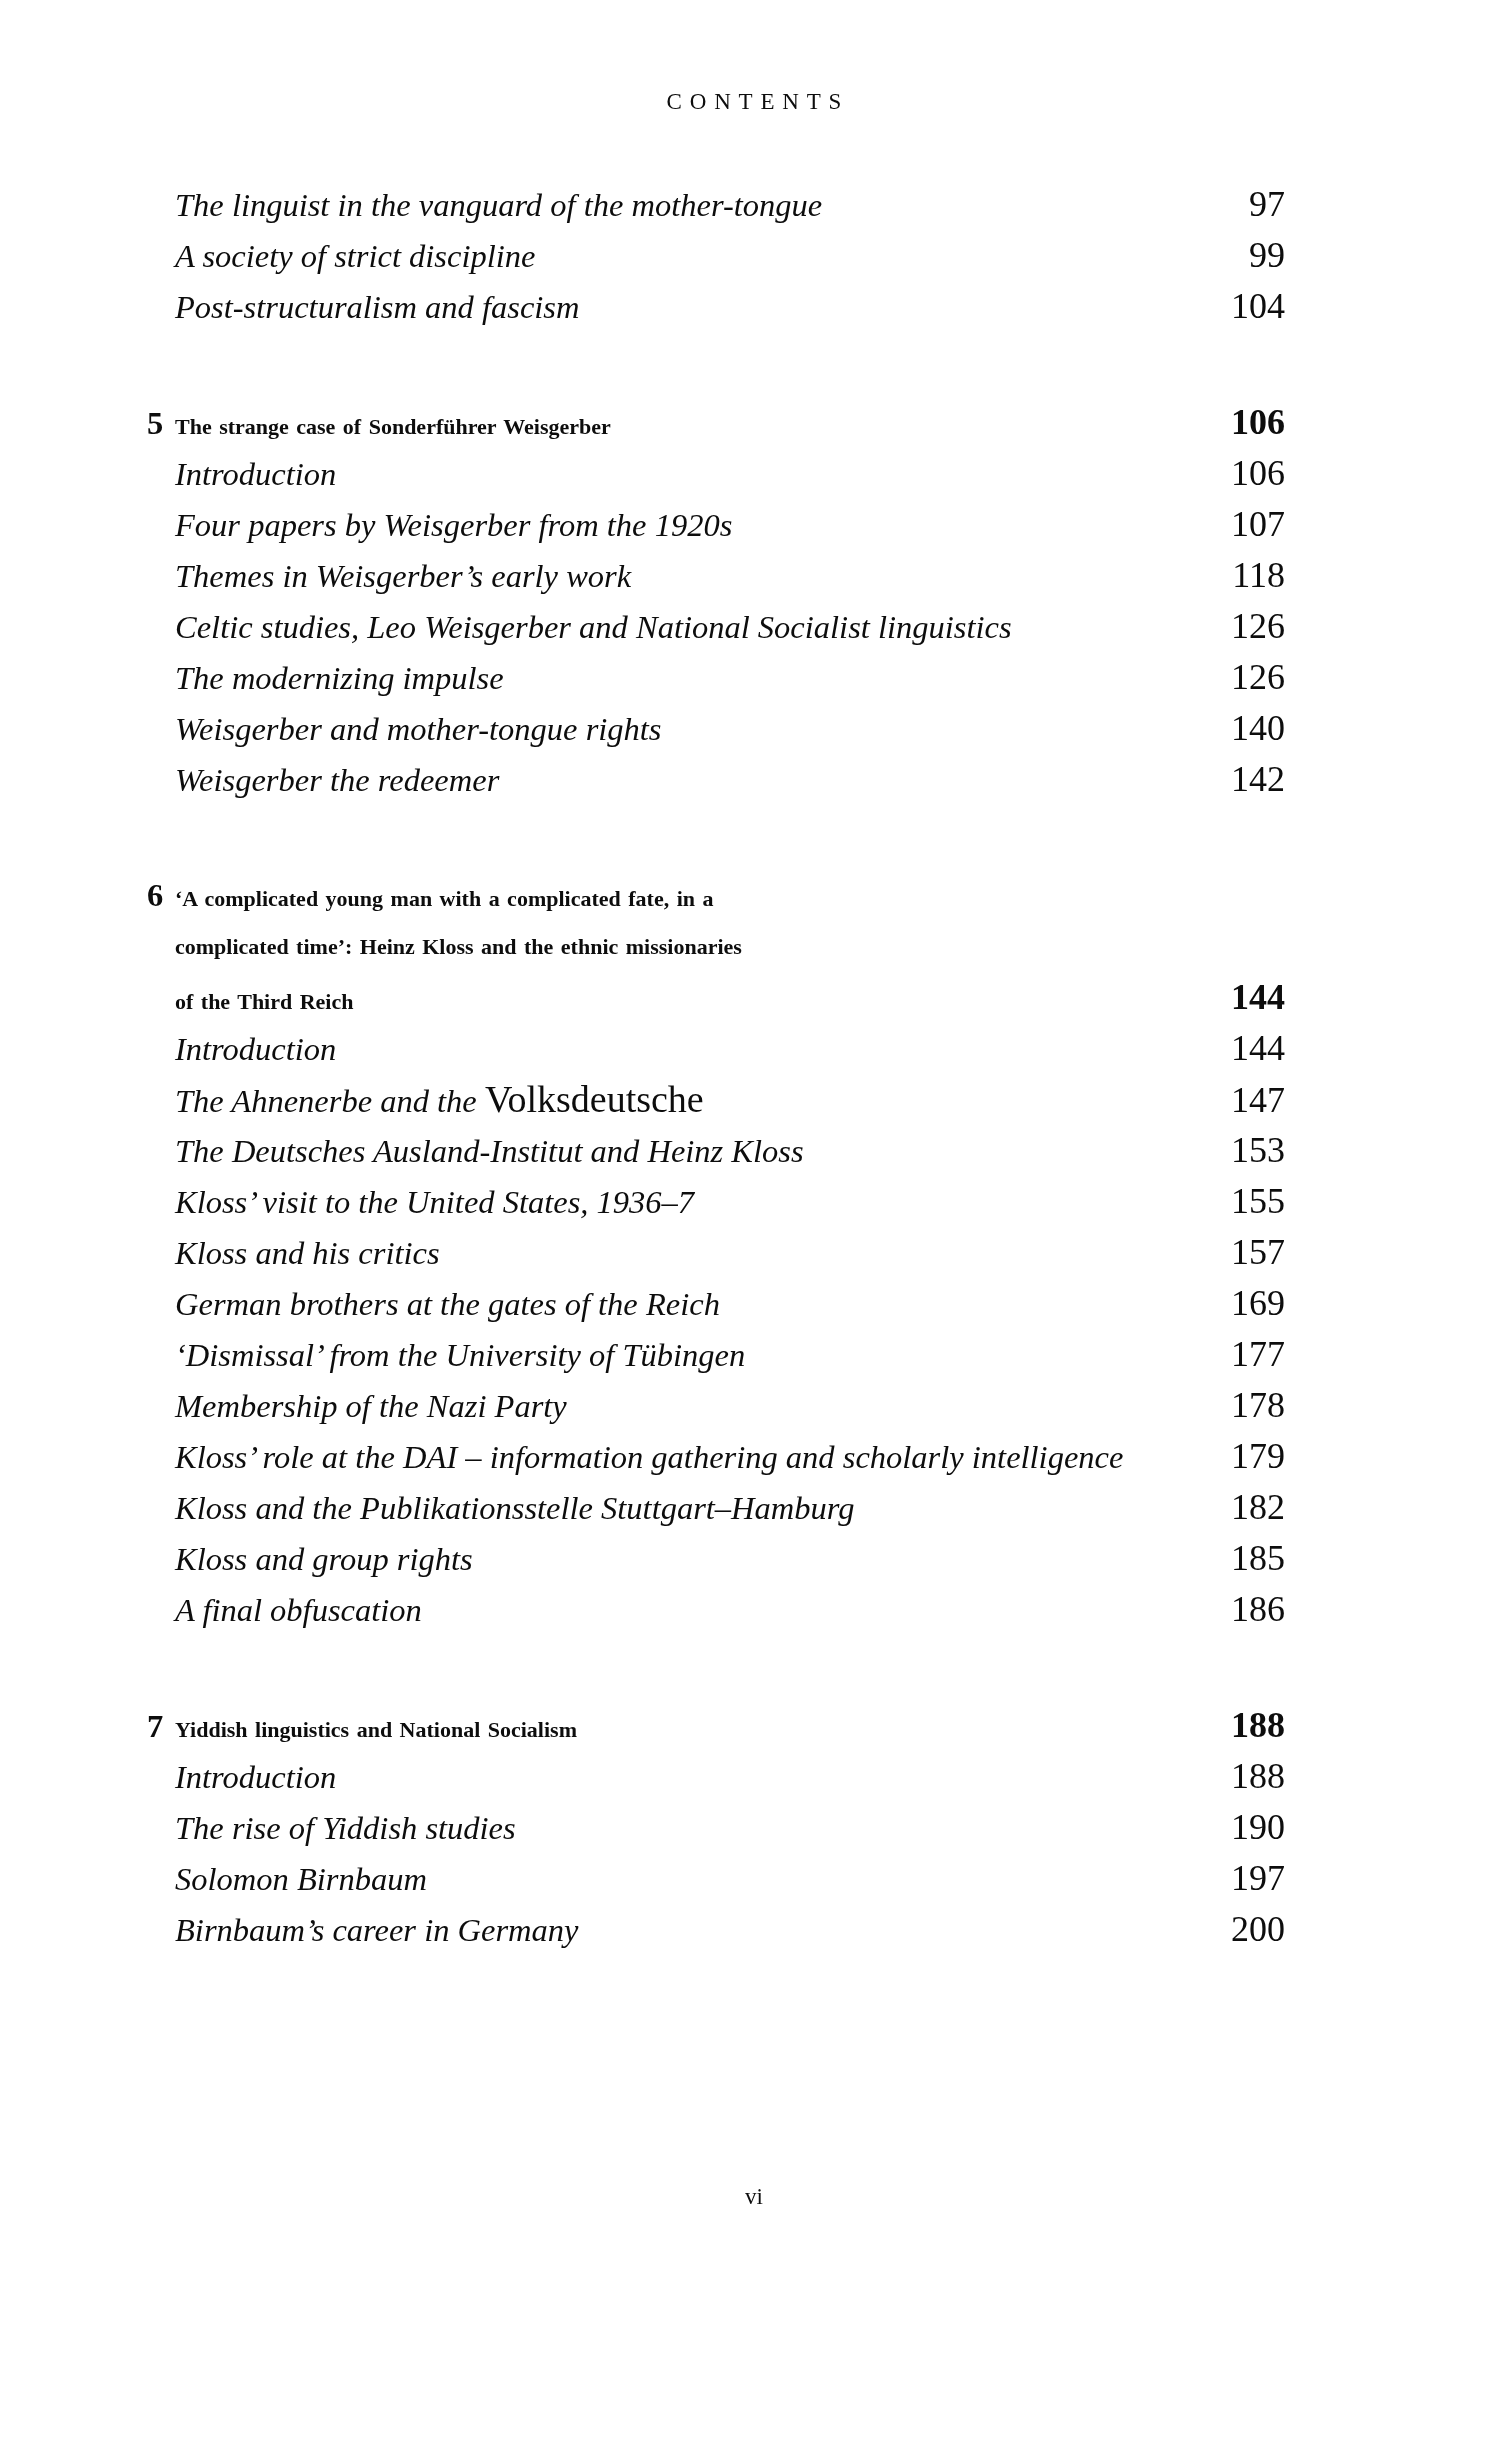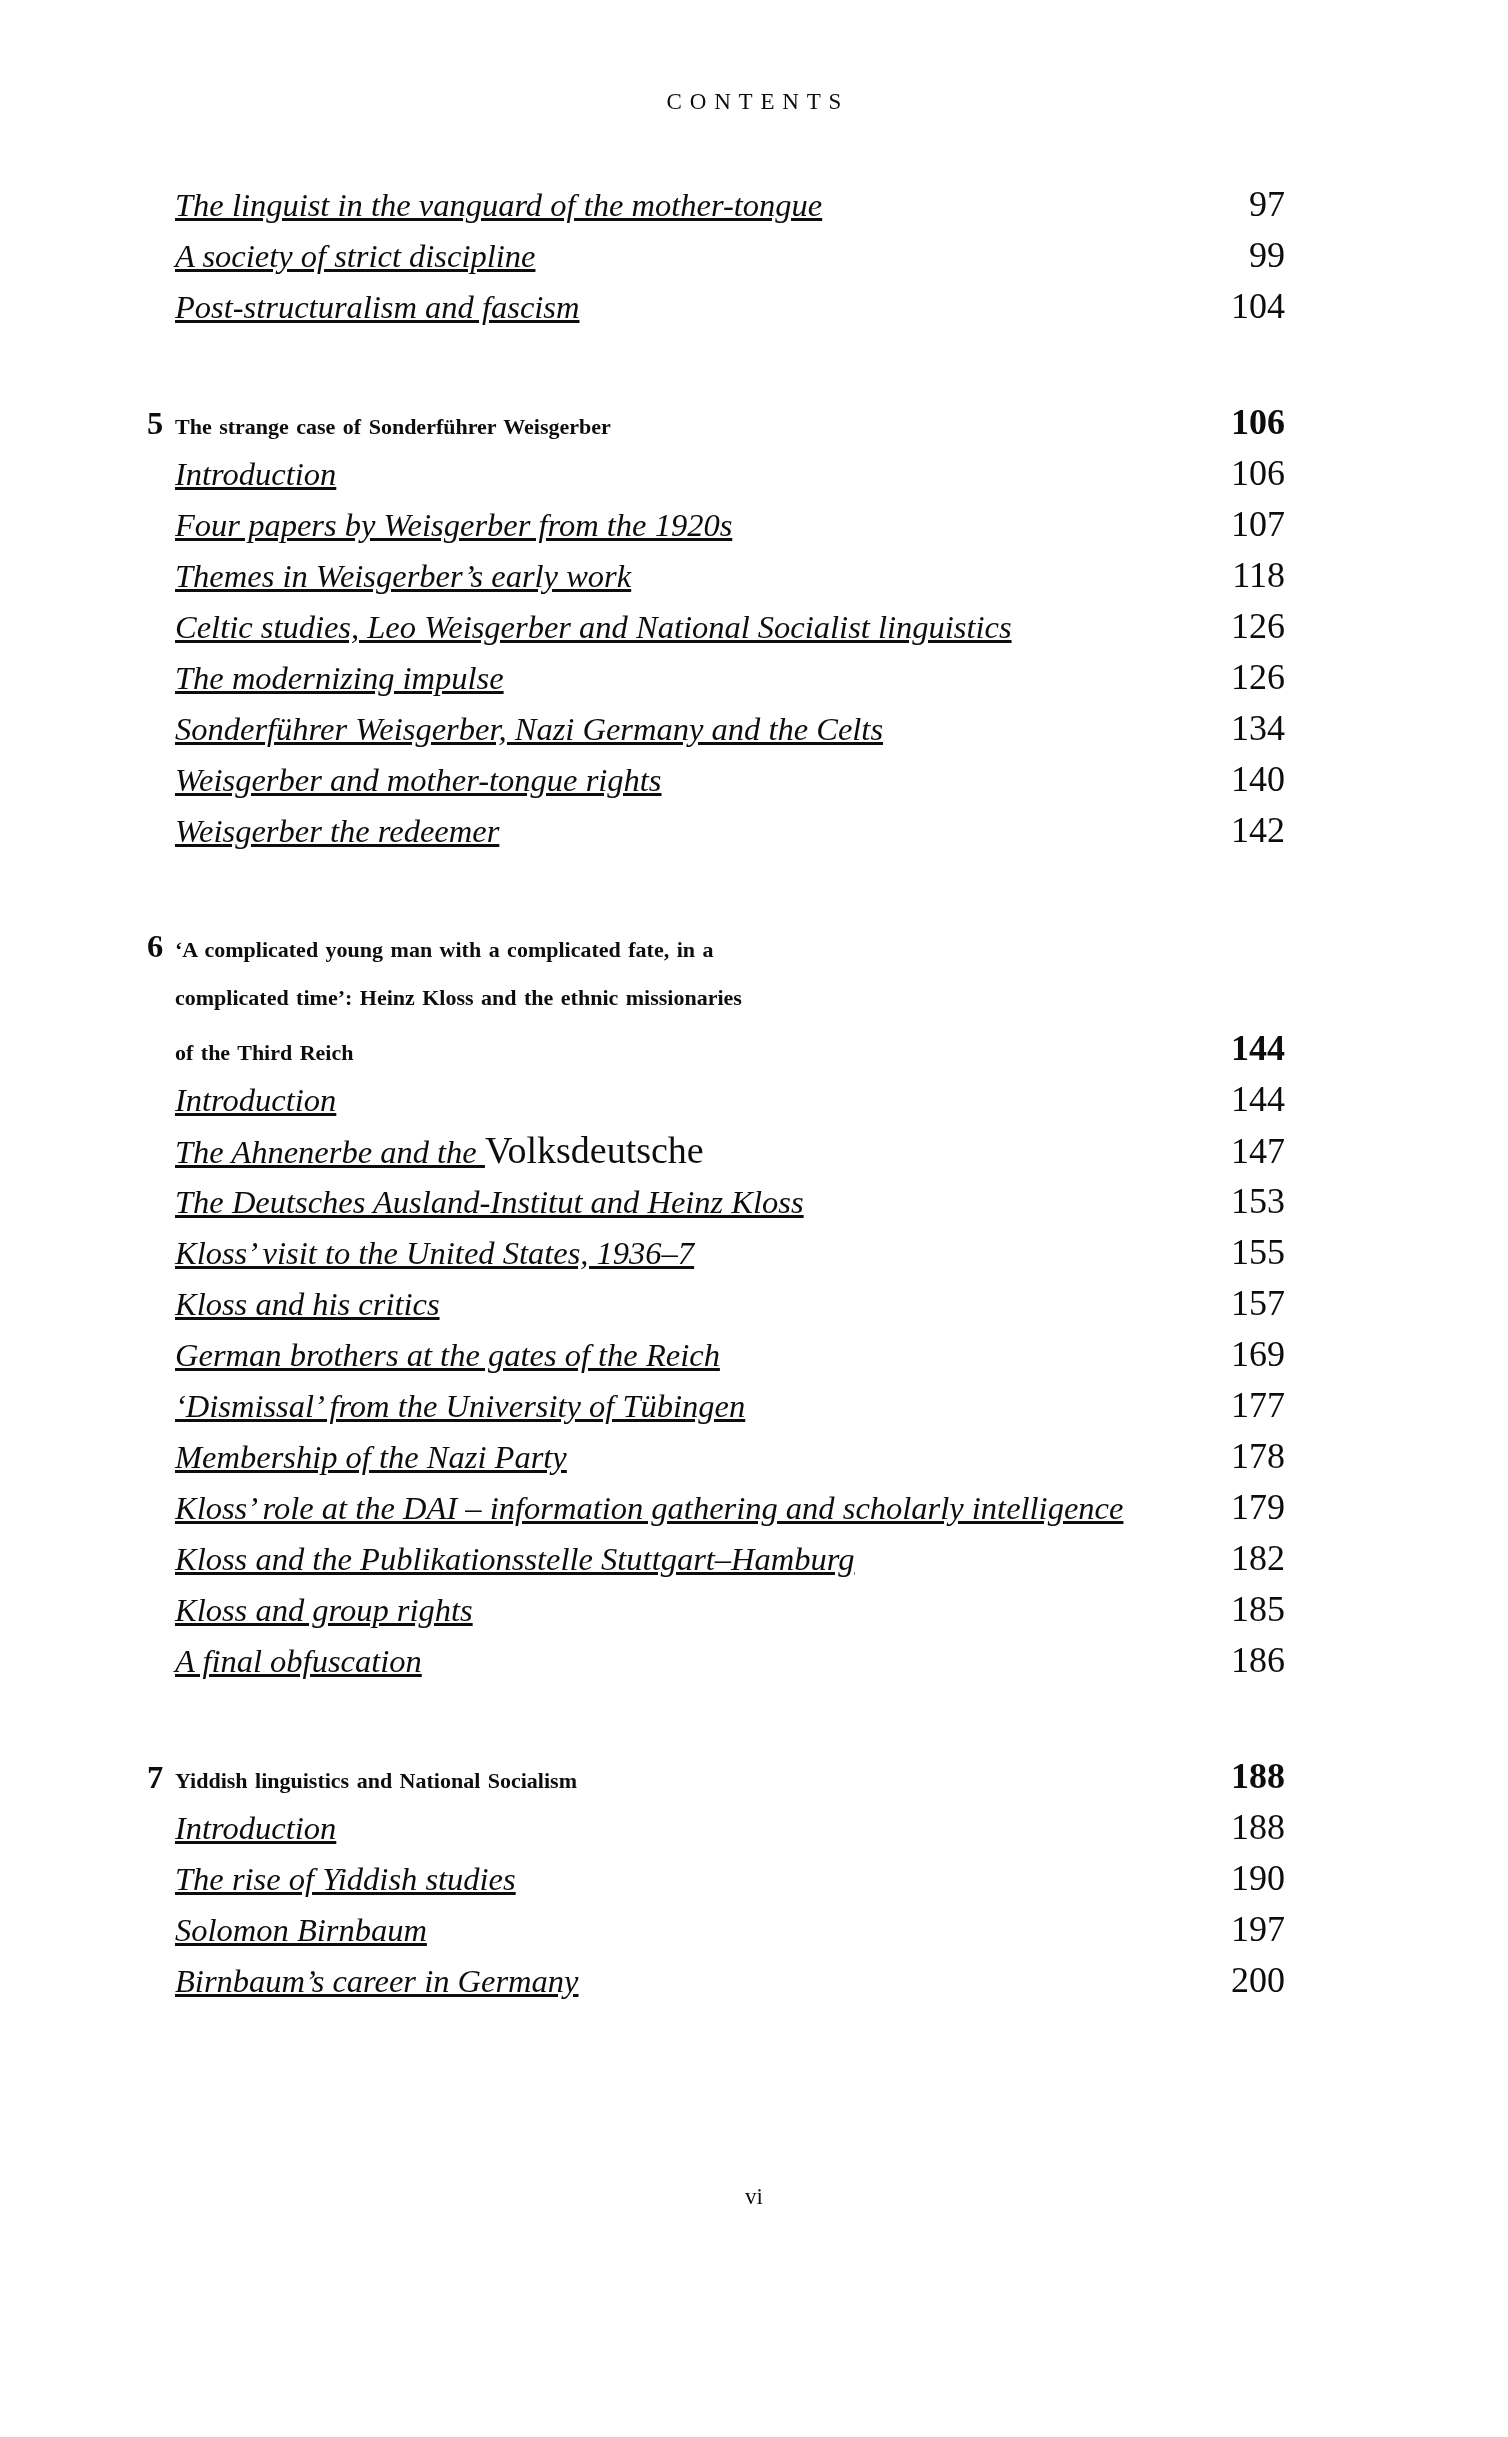--- a/index.html
+++ b/index.html
@@ -45,21 +45,21 @@
     display: inline-block;
     width: 28px;
     font-weight: bold;
     font-size: 32.5px;
   }
   .title-line {
     font-weight: bold;
     font-size: 22px;
     word-spacing: 0.09em;
   }
-  .entry-row .it { font-style: italic; font-size: 32.5px; text-decoration: underline; }
+  .entry-row .it { font-style: italic; font-size: 32.5px; }
   .entry-row .ro { font-style: normal; font-size: 38px; }
   .pagenum {
     flex: 0 0 auto;
     margin-left: auto;
     font-size: 36px;
     text-align: right;
   }
   .pagenum.bold { font-weight: bold; }
   .folio {
     position: absolute;
@@ -109,24 +109,20 @@
         </div>
         <div class="row entry-row">
           <span class="label indent"><span class="it">Celtic studies, Leo Weisgerber and National Socialist linguistics</span></span>
           <span class="pagenum">126</span>
         </div>
         <div class="row entry-row">
           <span class="label indent"><span class="it">The modernizing impulse</span></span>
           <span class="pagenum">126</span>
         </div>
         <div class="row entry-row">
-          <span class="label indent"><span class="it">Sonderführer Weisgerber, Nazi Germany and the Celts</span></span>
-          <span class="pagenum">134</span>
-        </div>
-        <div class="row entry-row">
           <span class="label indent"><span class="it">Weisgerber and mother-tongue rights</span></span>
           <span class="pagenum">140</span>
         </div>
         <div class="row entry-row">
           <span class="label indent"><span class="it">Weisgerber the redeemer</span></span>
           <span class="pagenum">142</span>
         </div>
       </div>
       <div class="group with-heading">
         <div class="row heading-row">

